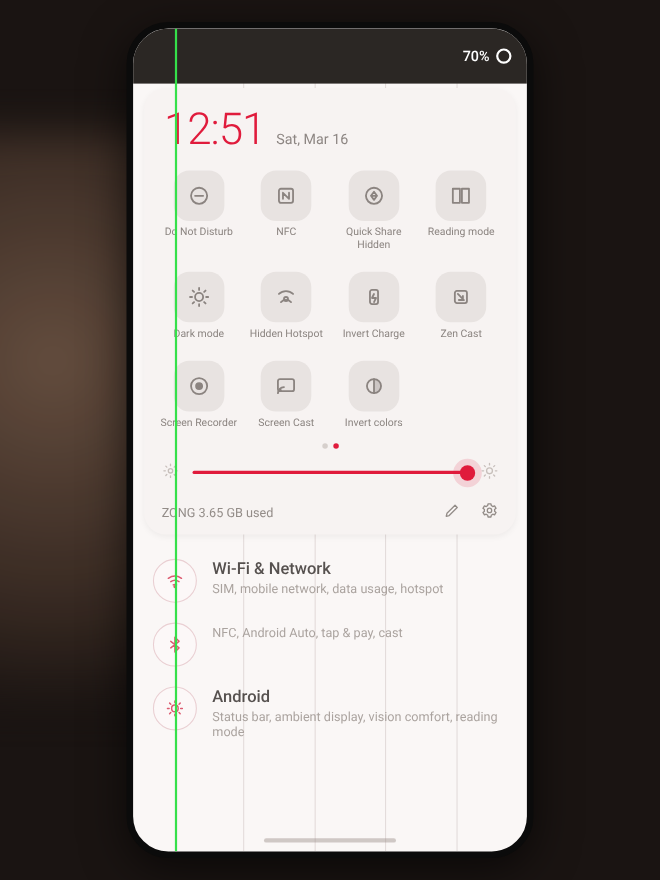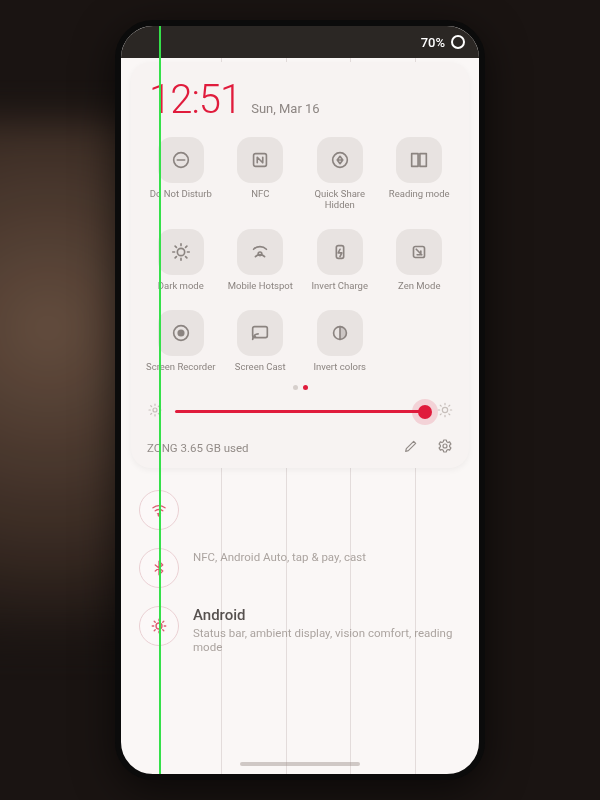--- a/index.html
+++ b/index.html
@@ -20,21 +20,21 @@
     width: 370px; height: 760px;
     background: #faf7f6;
     border-radius: 38px;
     border: 6px solid #0b0b0b;
     box-shadow: 0 10px 40px rgba(0,0,0,.6);
     overflow: hidden;
   }
   .greenline { position:absolute; left:38px; top:0; bottom:0; width:2px; background:#35e04a; z-index:40; }
   .faintv { position:absolute; top:0; bottom:0; width:1px; background:rgba(160,140,140,.25); z-index:2;}
   .statusbar {
-    position: relative; height: 32px;
+    position: relative; height: 50px;
     display: flex; align-items: center; justify-content: flex-end;
     padding: 0 14px; color: #fff; font-size: 13px; font-weight: 500;
     background: linear-gradient(#2b2724,#2b2724);
     z-index: 30;
   }
   .statusbar .ring {
     width: 14px; height: 14px; border: 2.5px solid #fff; border-radius: 50%; margin-left: 6px;
   }
   .panel {
     position: relative;
@@ -123,21 +123,21 @@
   <div class="faintv" style="left:82%"></div>
 
   <div class="statusbar">
     <span>70%</span>
     <span class="ring"></span>
   </div>
 
   <div class="panel">
     <div class="clockrow">
       <div class="clock">12:51</div>
-      <div class="date">Sun, Mar 16</div>
+      <div class="date">Sat, Mar 16</div>
     </div>
 
     <div class="grid" id="tilegrid">
         <div class="tile">
           <div class="tilebtn">
             <svg viewBox="0 0 24 24">
               <circle cx="12" cy="12" r="8"></circle>
               <path d="M8 12h8"></path>
             </svg>
           </div>
@@ -179,39 +179,39 @@
           </div>
           <div class="tilelabel">Dark mode</div>
         </div>
         <div class="tile">
           <div class="tilebtn">
             <svg viewBox="0 0 24 24">
               <circle cx="12" cy="14" r="2"></circle>
               <path d="M7 17a7 7 0 0 1 10 0M5 9a10 10 0 0 1 14 0"></path>
             </svg>
           </div>
-          <div class="tilelabel">Mobile Hotspot</div>
+          <div class="tilelabel">Hidden Hotspot</div>
         </div>
         <div class="tile">
           <div class="tilebtn">
             <svg viewBox="0 0 24 24">
               <rect x="8" y="5" width="8" height="14" rx="2"></rect>
               <path d="M12 9l-2 4h4l-2 4"></path>
             </svg>
           </div>
           <div class="tilelabel">Invert Charge</div>
         </div>
         <div class="tile">
           <div class="tilebtn">
             <svg viewBox="0 0 24 24">
               <rect x="6" y="6" width="12" height="12" rx="2"></rect>
               <path d="M9 9l6 6M10 15h4v-4"></path>
             </svg>
           </div>
-          <div class="tilelabel">Zen Mode</div>
+          <div class="tilelabel">Zen Cast</div>
         </div>
         <div class="tile">
           <div class="tilebtn">
             <svg viewBox="0 0 24 24">
               <circle cx="12" cy="12" r="8"></circle>
               <circle cx="12" cy="12" r="3" fill="currentColor"></circle>
             </svg>
           </div>
           <div class="tilelabel">Screen Recorder</div>
         </div>
@@ -279,20 +279,24 @@
   </div>
 
   <div class="settings" id="settingslist">
       <div class="srow">
         <div class="sicon">
           <svg viewBox="0 0 24 24">
             <path d="M4 9a14 14 0 0 1 16 0M7 13a9 9 0 0 1 10 0M10 17a4 4 0 0 1 4 0"></path>
             <circle cx="12" cy="19" r="1" fill="currentColor"></circle>
           </svg>
         </div>
+        <div class="stext">
+          <div class="title">Wi-Fi &amp; Network</div>
+          <div class="sub">SIM, mobile network, data usage, hotspot</div>
+        </div>
       </div>
       <div class="srow">
         <div class="sicon">
           <svg viewBox="0 0 24 24">
             <path d="M12 3v18l5-5-10-8m0 8l10-8-5-5"></path>
           </svg>
         </div>
         <div class="stext">
           <div class="sub">NFC, Android Auto, tap &amp; pay, cast</div>
         </div>

